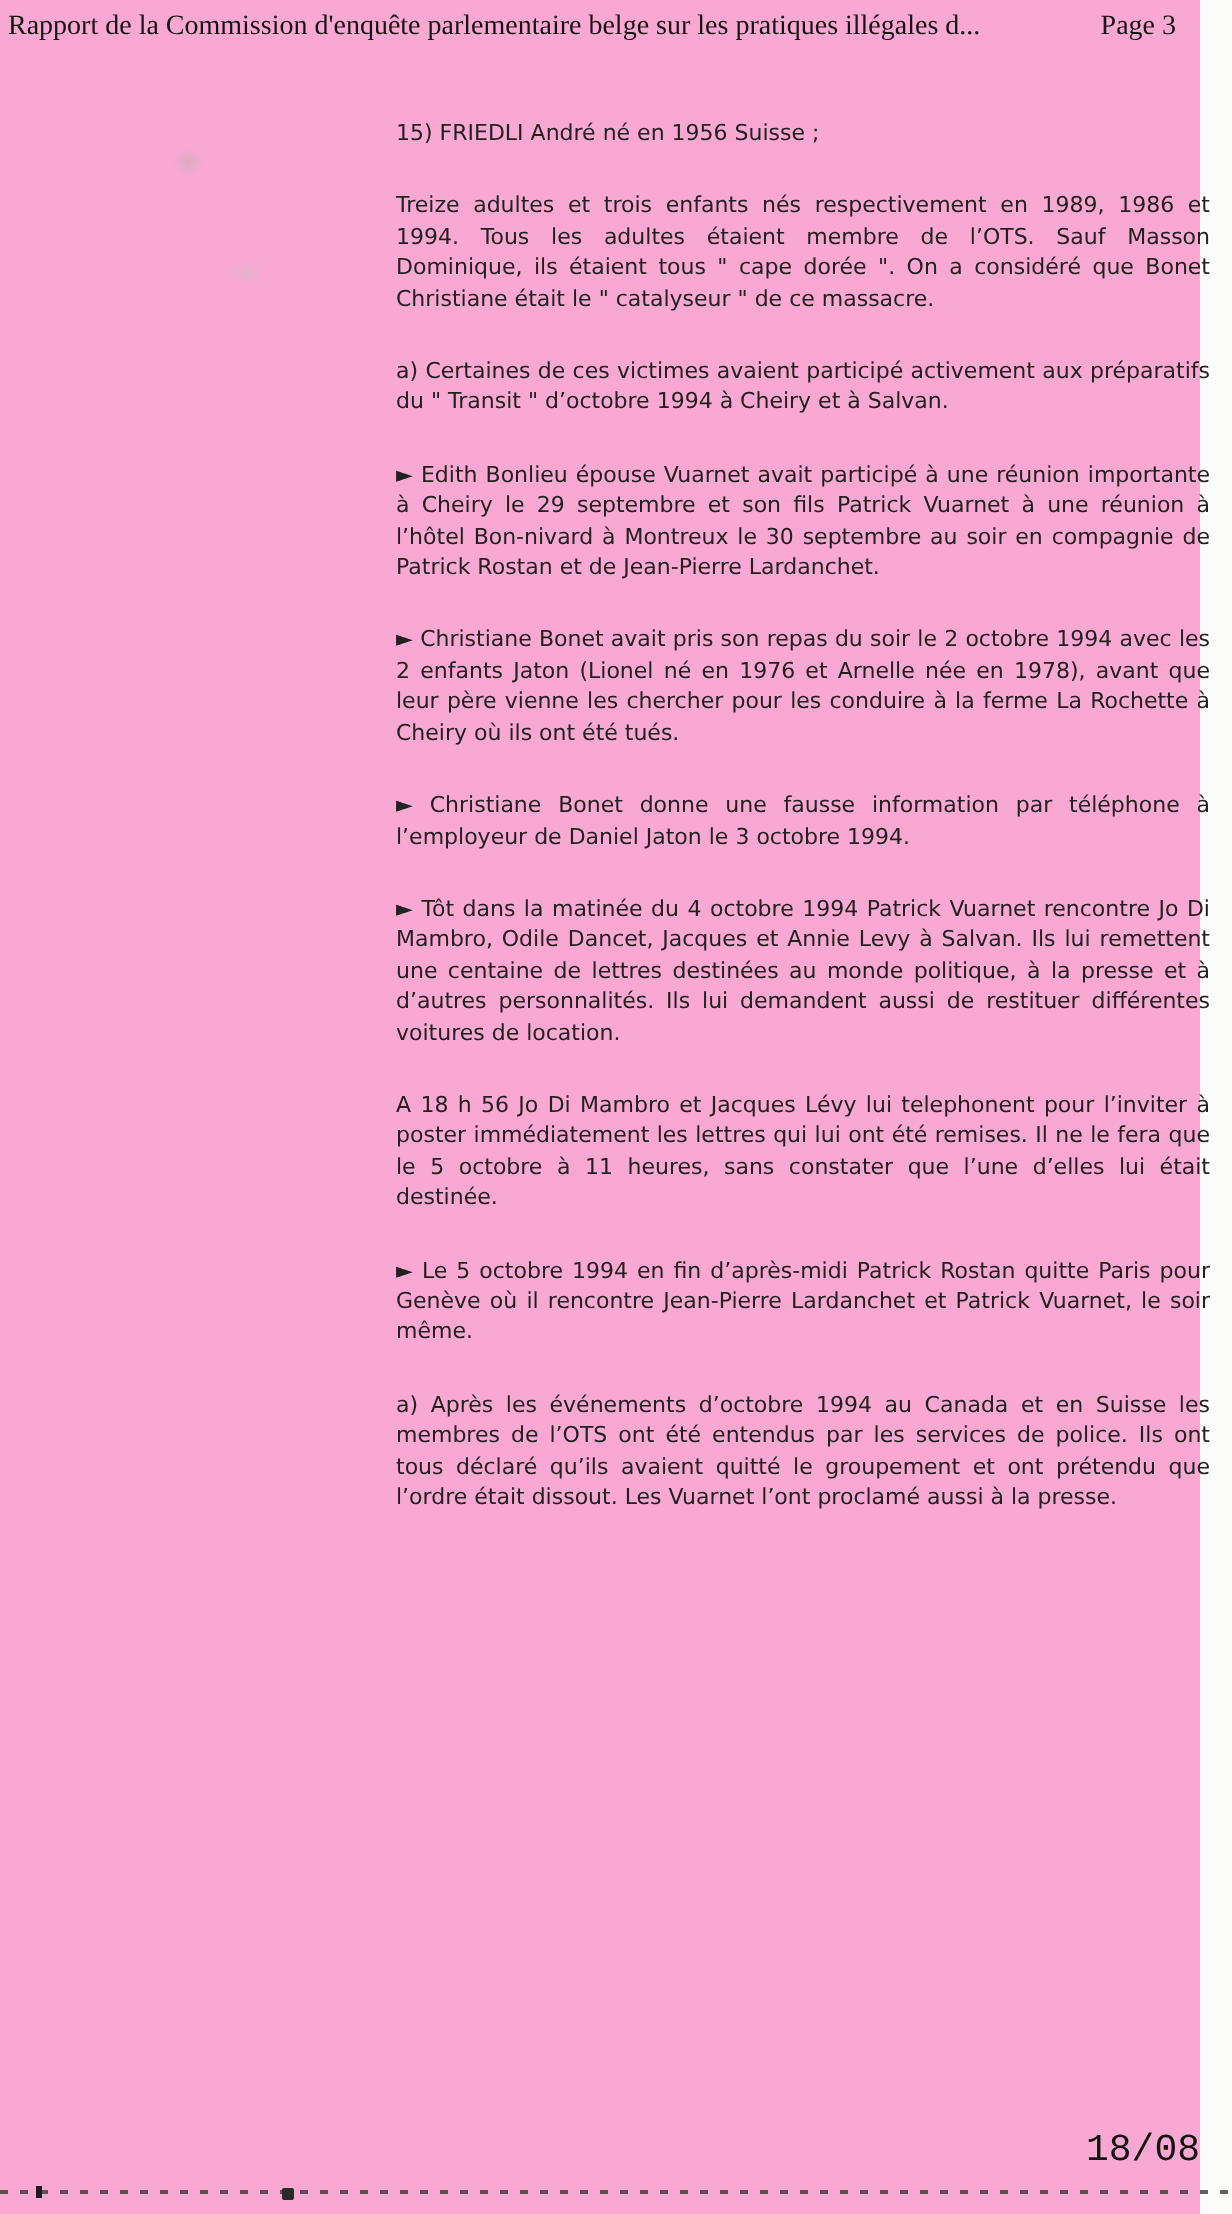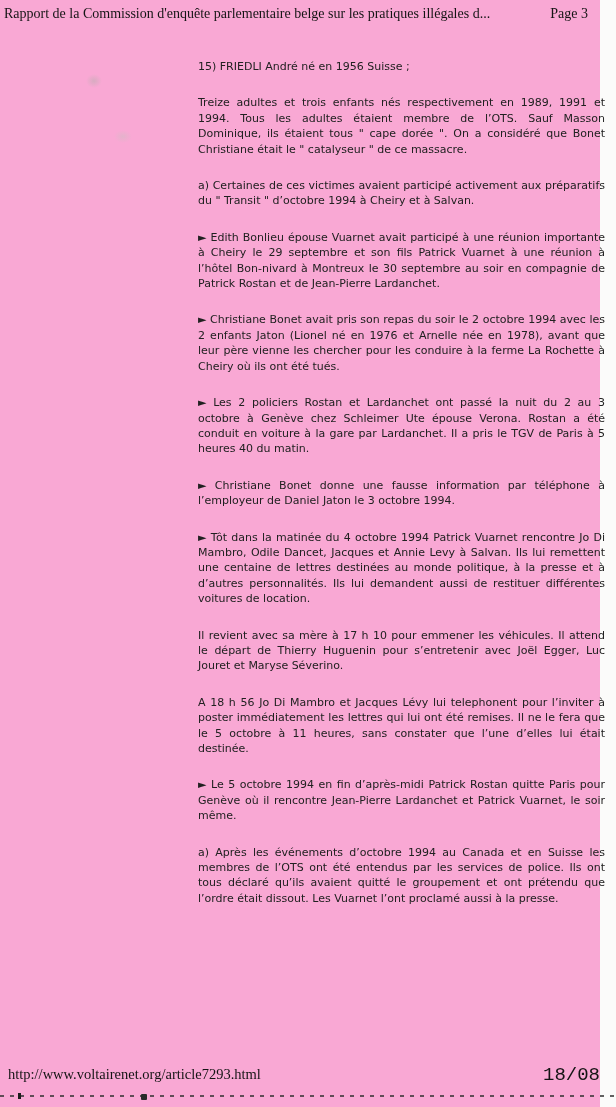--- a/index.html
+++ b/index.html
@@ -75,33 +75,30 @@
 <div class="page">
 
   <div class="hdr-left">Rapport de la Commission d'enquête parlementaire belge sur les pratiques illégales d...</div>
   <div class="hdr-right">Page 3</div>
 
   <div class="smudge-a"></div>
   <div class="smudge-b"></div>
 
   <div class="content">
     <p class="para">15) FRIEDLI André né en 1956 Suisse ;</p>
-    <p class="para">Treize adultes et trois enfants nés respectivement en 1989, 1991 et 1994. Tous les adultes étaient membre de l’OTS. Sauf Masson Dominique, ils étaient tous " cape dorée ". On a considéré que Bonet Christiane était le " catalyseur " de ce massacre.</p>
+    <p class="para">Treize adultes et trois enfants nés respectivement en 1989, 1986 et 1994. Tous les adultes étaient membre de l’OTS. Sauf Masson Dominique, ils étaient tous " cape dorée ". On a considéré que Bonet Christiane était le " catalyseur " de ce massacre.</p>
     <p class="para">a) Certaines de ces victimes avaient participé activement aux préparatifs du " Transit " d’octobre 1994 à Cheiry et à Salvan.</p>
     <p class="para">► Edith Bonlieu épouse Vuarnet avait participé à une réunion importante à Cheiry le 29 septembre et son fils Patrick Vuarnet à une réunion à l’hôtel Bon-nivard à Montreux le 30 septembre au soir en compagnie de Patrick Rostan et de Jean-Pierre Lardanchet.</p>
     <p class="para">► Christiane Bonet avait pris son repas du soir le 2 octobre 1994 avec les 2 enfants Jaton (Lionel né en 1976 et Arnelle née en 1978), avant que leur père vienne les chercher pour les conduire à la ferme La Rochette à Cheiry où ils ont été tués.</p>
-    <p class="para">► Les 2 policiers Rostan et Lardanchet ont passé la nuit du 2 au 3 octobre à Genève chez Schleimer Ute épouse Verona. Rostan a été conduit en voiture à la gare par Lardanchet. Il a pris le TGV de Paris à 5 heures 40 du matin.</p>
     <p class="para">► Christiane Bonet donne une fausse information par téléphone à l’employeur de Daniel Jaton le 3 octobre 1994.</p>
     <p class="para">► Tôt dans la matinée du 4 octobre 1994 Patrick Vuarnet rencontre Jo Di Mambro, Odile Dancet, Jacques et Annie Levy à Salvan. Ils lui remettent une centaine de lettres destinées au monde politique, à la presse et à d’autres personnalités. Ils lui demandent aussi de restituer différentes voitures de location.</p>
-    <p class="para">Il revient avec sa mère à 17 h 10 pour emmener les véhicules. Il attend le départ de Thierry Huguenin pour s’entretenir avec Joël Egger, Luc Jouret et Maryse Séverino.</p>
     <p class="para">A 18 h 56 Jo Di Mambro et Jacques Lévy lui telephonent pour l’inviter à poster immédiatement les lettres qui lui ont été remises. Il ne le fera que le 5 octobre à 11 heures, sans constater que l’une d’elles lui était destinée.</p>
     <p class="para">► Le 5 octobre 1994 en fin d’après-midi Patrick Rostan quitte Paris pour Genève où il rencontre Jean-Pierre Lardanchet et Patrick Vuarnet, le soir même.</p>
     <p class="para">a) Après les événements d’octobre 1994 au Canada et en Suisse les membres de l’OTS ont été entendus par les services de police. Ils ont tous déclaré qu’ils avaient quitté le groupement et ont prétendu que l’ordre était dissout. Les Vuarnet l’ont proclamé aussi à la presse.</p>
   </div>
 
-  <div class="ftr-url">http://www.voltairenet.org/article7293.html</div>
   <div class="ftr-date">18/08</div>
 
   <div class="scan-edge"></div>
   <div class="scan-tick"></div>
   <div class="scan-blob"></div>
 
 </div>
 
 </body></html>

